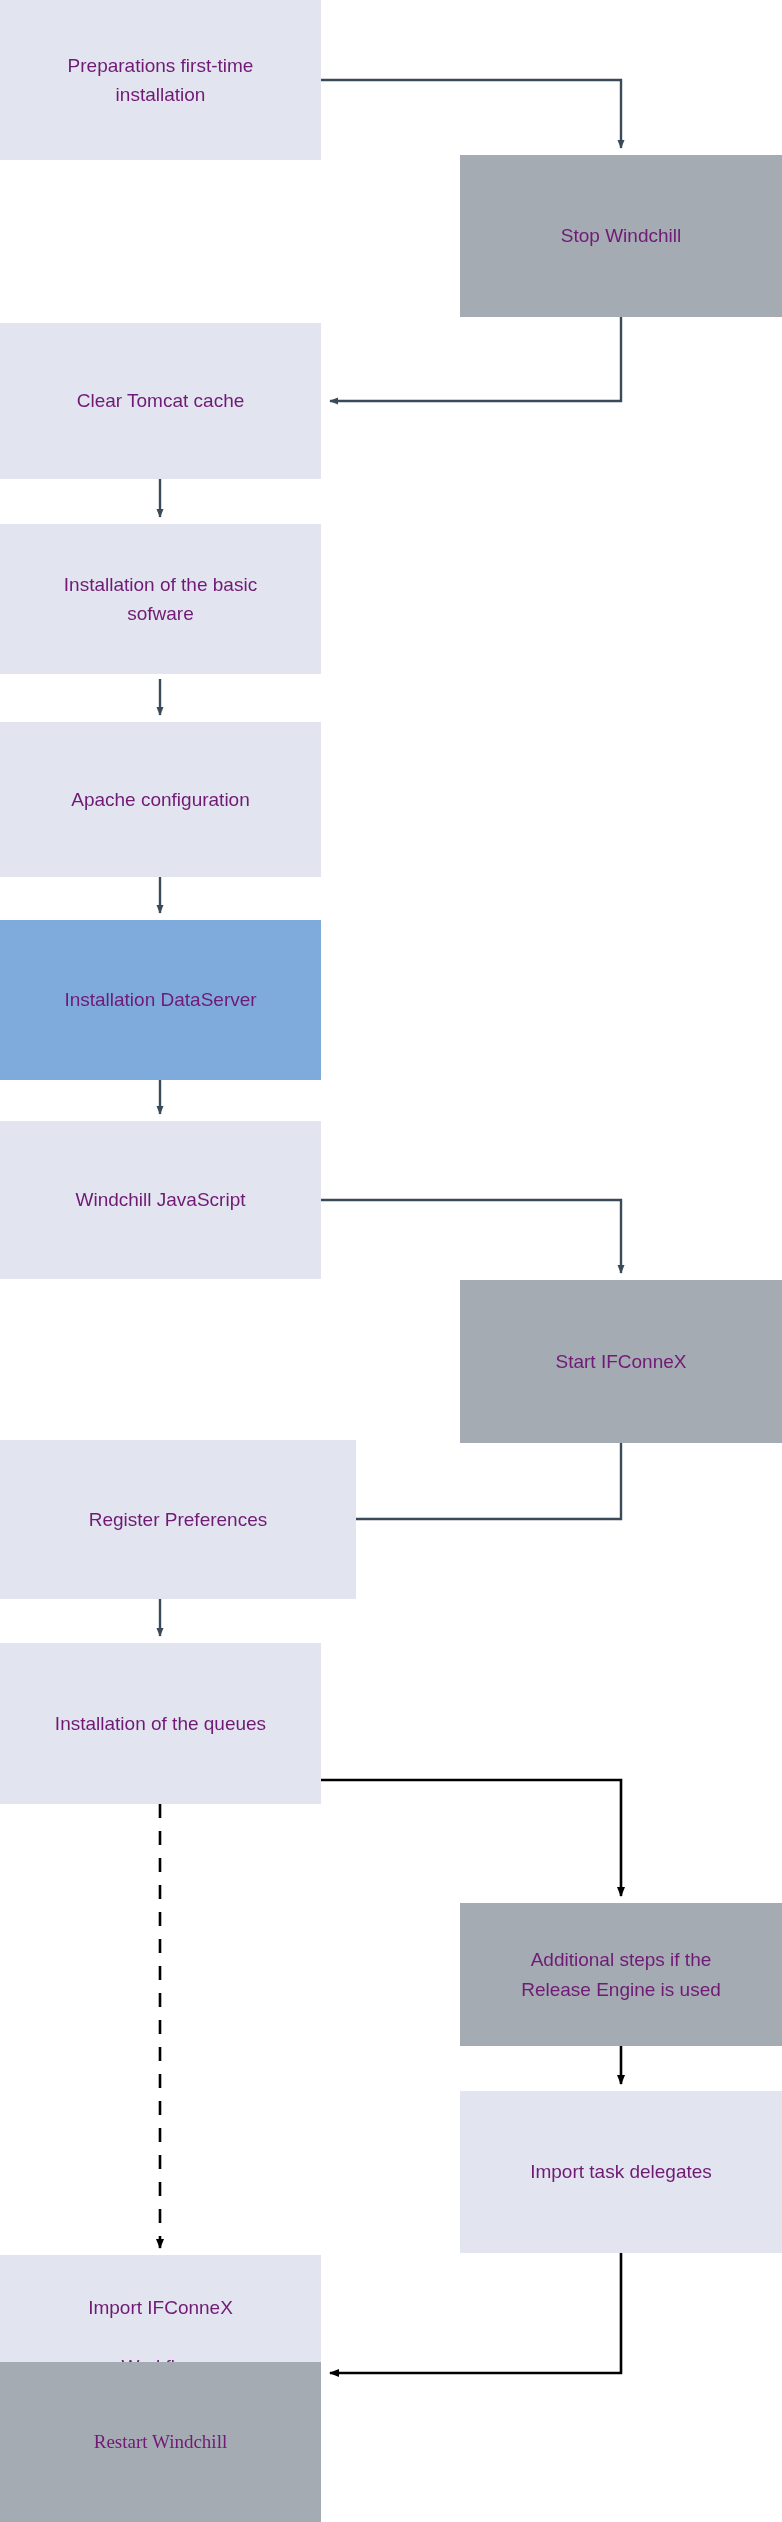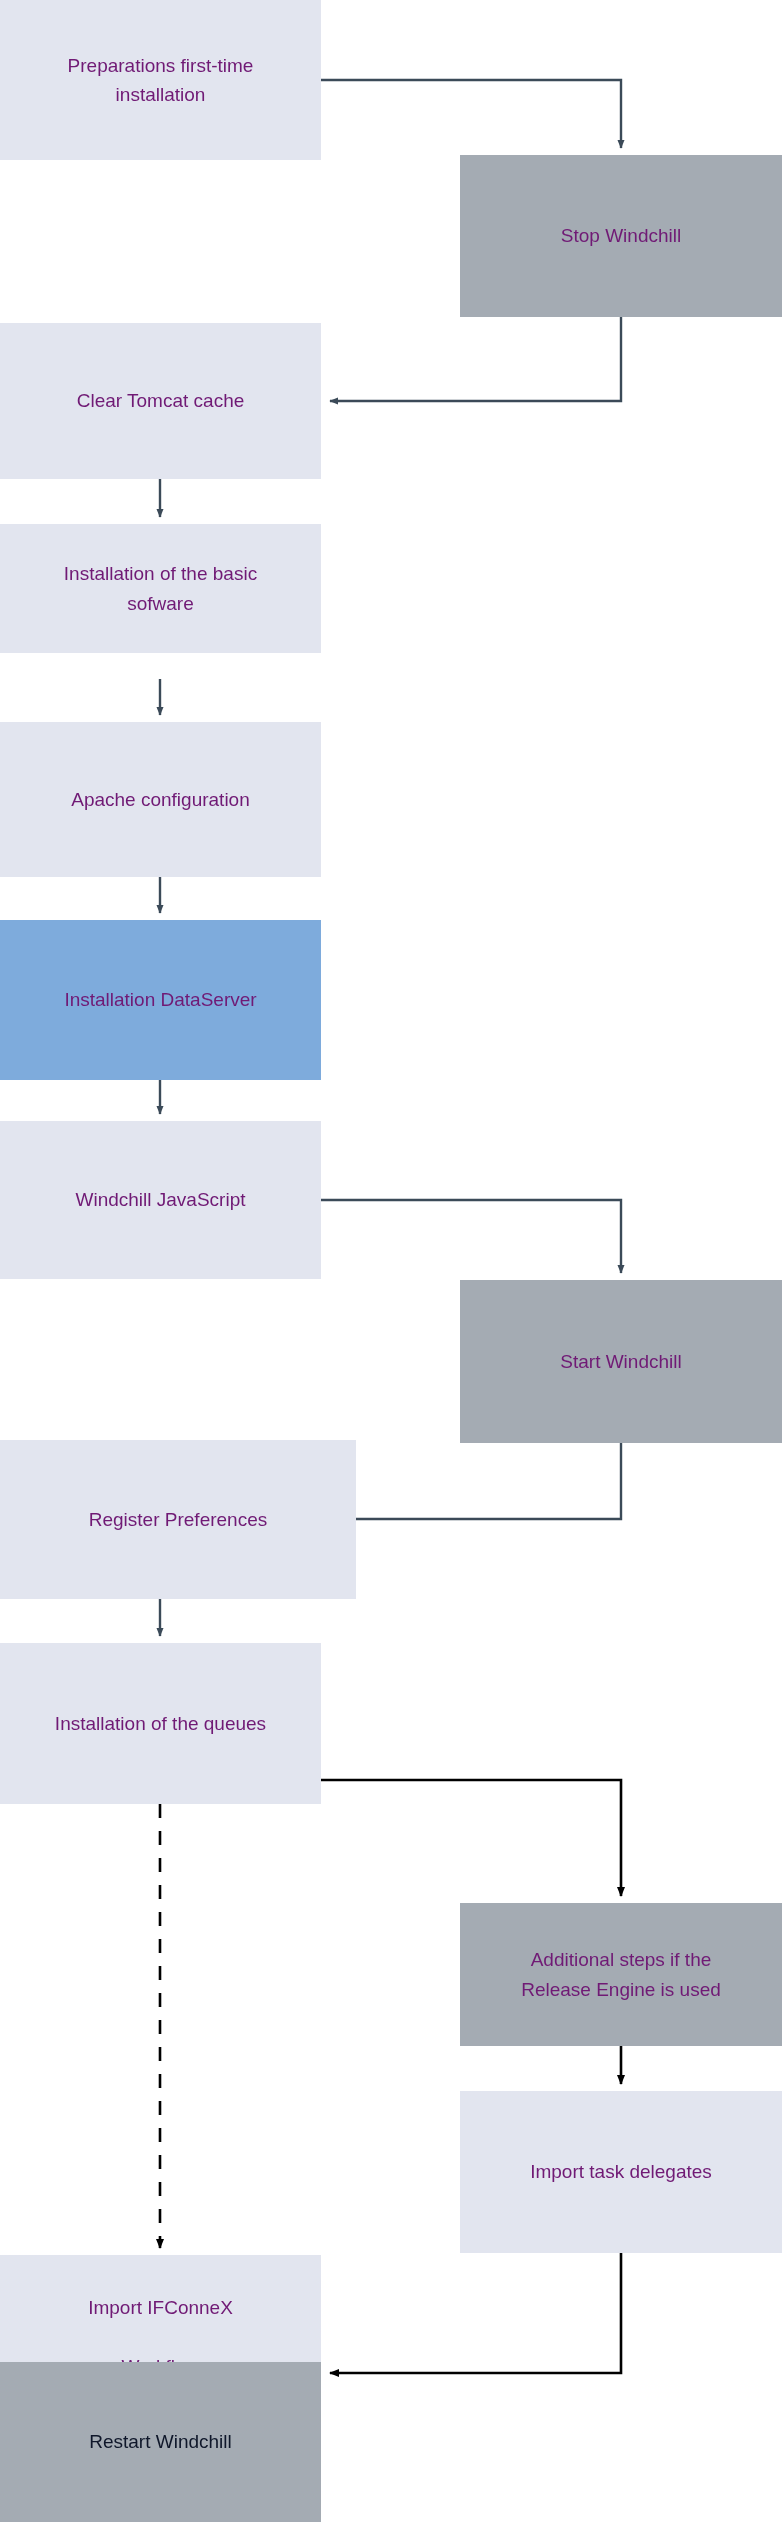--- a/index.html
+++ b/index.html
@@ -24,21 +24,21 @@
     box-sizing: border-box;
     font-size: 19px;
     line-height: 1.55;
     color: #701a75;
     padding: 4px 10px;
     white-space: pre-line;
   }
   .node.light  { background: #e2e5ef; }
   .node.gray   { background: #a4abb3; }
   .node.blue   { background: #7eabdc; }
-  .node.accent-text { color: #0f172a; }
+  .node.accent-text { color: #701a75; font-family: Liberation Serif, serif; }
   svg.edges {
     position: absolute;
     left: 0;
     top: 0;
     width: 782px;
     height: 2522px;
     pointer-events: none;
   }
 </style>
 </head>
@@ -85,30 +85,30 @@
     <path d="M160,2420 L160,2456" fill="none" stroke="#000000" stroke-width="2.6" marker-end="url(#ah-black)"></path>
   </svg>
 
   <div class="node light" style="left:0px; top:0px; width:321px; height:160px;">Preparations first-time
 installation</div>
 
   <div class="node gray" style="left:460px; top:155px; width:322px; height:162px;">Stop Windchill</div>
 
   <div class="node light" style="left:0px; top:323px; width:321px; height:156px;">Clear Tomcat cache</div>
 
-  <div class="node light" style="left:0px; top:524px; width:321px; height:129px;">Installation of the basic
+  <div class="node light" style="left:0px; top:524px; width:321px; height:150px;">Installation of the basic
 sofware</div>
 
   <div class="node light" style="left:0px; top:722px; width:321px; height:155px;">Apache configuration</div>
 
   <div class="node blue" style="left:0px; top:920px; width:321px; height:160px;">Installation DataServer</div>
 
   <div class="node light" style="left:0px; top:1121px; width:321px; height:158px;">Windchill JavaScript</div>
 
-  <div class="node gray" style="left:460px; top:1280px; width:322px; height:163px;">Start Windchill</div>
+  <div class="node gray" style="left:460px; top:1280px; width:322px; height:163px;">Start IFConneX</div>
 
   <div class="node light" style="left:0px; top:1440px; width:356px; height:159px;">Register Preferences</div>
 
   <div class="node light" style="left:0px; top:1643px; width:321px; height:161px;">Installation of the queues</div>
 
   <div class="node gray" style="left:460px; top:1903px; width:322px; height:143px;">Additional steps if the
 Release Engine is used</div>
 
   <div class="node light" style="left:460px; top:2091px; width:322px; height:162px;">Import task delegates</div>
 

